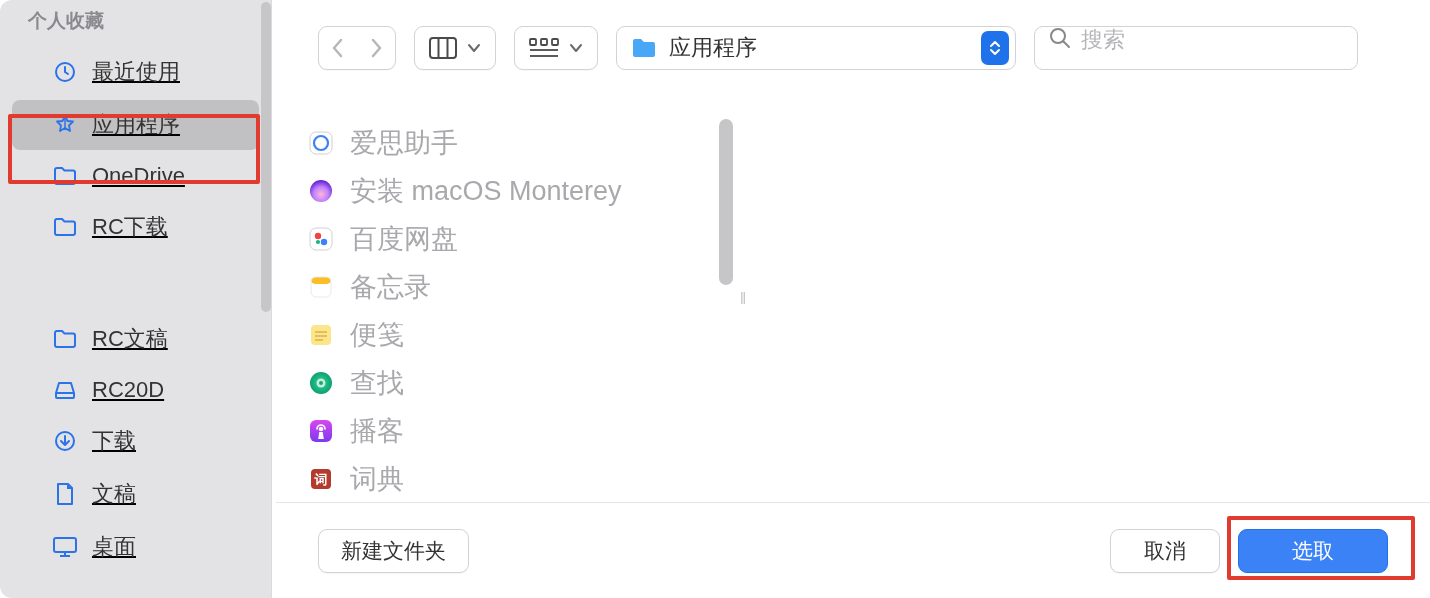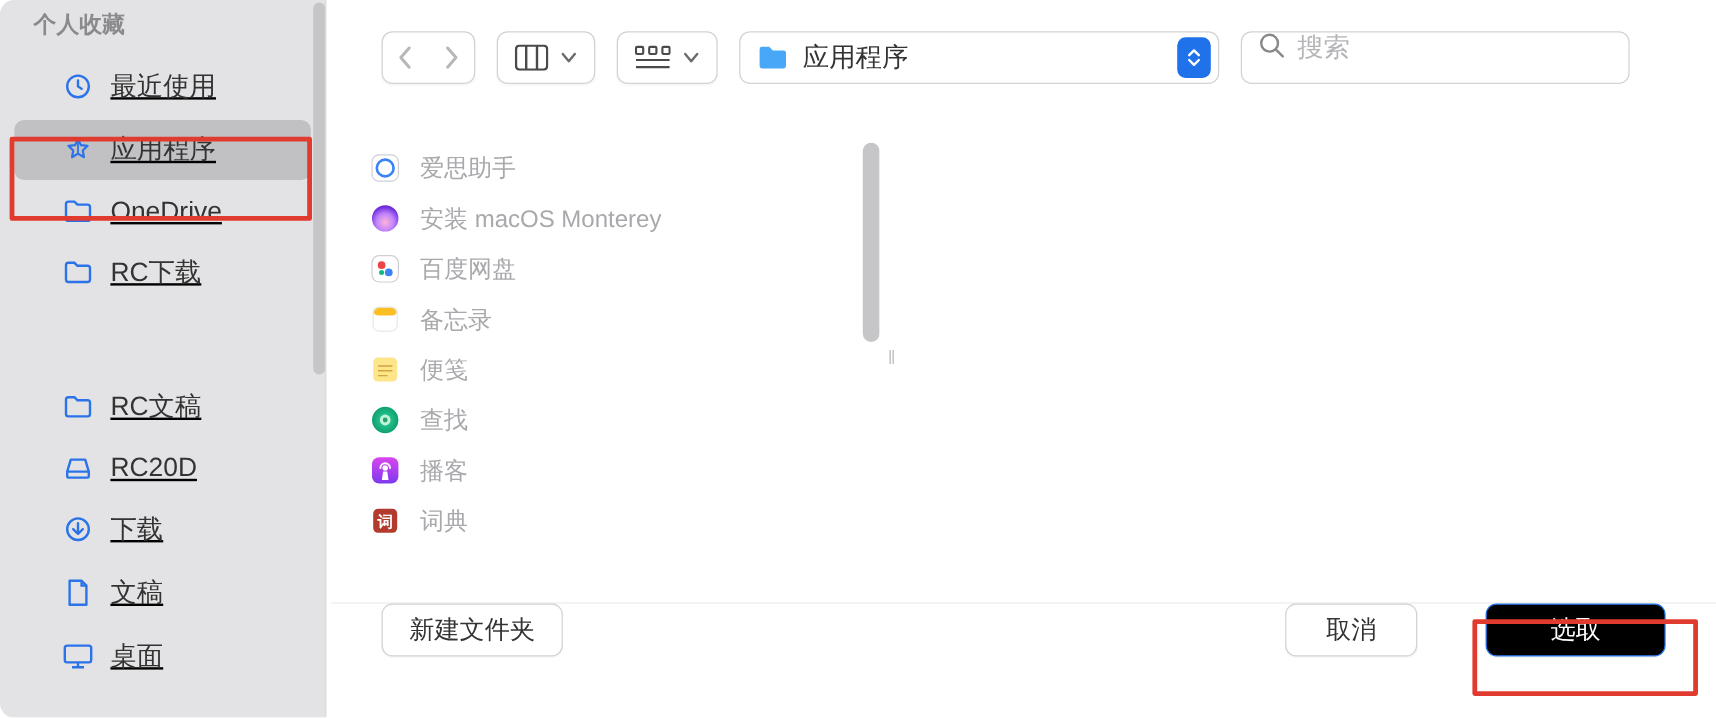--- a/index.html
+++ b/index.html
@@ -40,30 +40,30 @@
     .search-bar { width: 324px; background: #fff; border: 1px solid #d3d3d6; border-radius: 9px; height: 44px; display: flex; align-items: flex-start; padding: 0 14px; gap: 10px; }
     .search-bar .mag { color: #888; }
     .search-bar input { border: none; outline: none; font-size: 22px; color: #333; background: transparent; width: 100%; }
     .search-bar input::placeholder { color: #b5b5b9; }
 
     
     .content { flex: 1; display: flex; position: relative; overflow: hidden; }
     .col1 { width: 458px; border-right: 1px solid rgba(0,0,0,0); padding: 24px 10px 0 20px; overflow-y: auto; position: relative; }
     .filerow { display: flex; align-items: center; gap: 14px; padding: 6px 10px; border-radius: 6px; }
     .filerow .fi { width: 30px; height: 30px; display: flex; align-items: center; justify-content: center; font-size: 22px; }
-    .filerow .fname { font-size: 20px; color: #a9a9ad; }
+    .filerow .fname { font-size: 27px; color: #a9a9ad; }
     .col-thumb { position: absolute; top: 24px; right: 0; width: 14px; height: 166px; background: #c6c6c8; border-radius: 7px; }
     .col-divider { width: 20px; display: flex; align-items: center; justify-content: center; }
     .col-divider .grip { color: #c6c6c8; letter-spacing: 2px; }
     .col2 { flex: 1; }
 
     
-    .footer { height: 96px; border-top: 1px solid rgba(0,0,0,0.10); display: flex; align-items: flex-start; padding: 0 42px; }
+    .footer { height: 96px; border-top: 1px solid rgba(0,0,0,0.10); display: flex; align-items: center; padding: 0 42px; }
     .btn { height: 44px; border-radius: 9px; border: 1px solid #d3d3d6; background: #fff; padding: 0 22px; font-size: 21px; color: #333; display: flex; align-items: center; justify-content: center; box-shadow: 0 1px 1px rgba(0,0,0,0.04); }
-    .btn.primary { background: #000000; border-color: #1f72ea; color: #fff; min-width: 150px; margin-left: 39px; }
+    .btn.primary { background: #3b82f6; border-color: #1f72ea; color: #fff; min-width: 150px; }
     .footer-spacer { flex: 1; }
 
     svg { display: block; }
   </style>
 </head>
 <body>
 
 <div class="sidebar">
   <div class="sidebar-section-title">个人收藏</div>
   <div id="sidebar-items">

